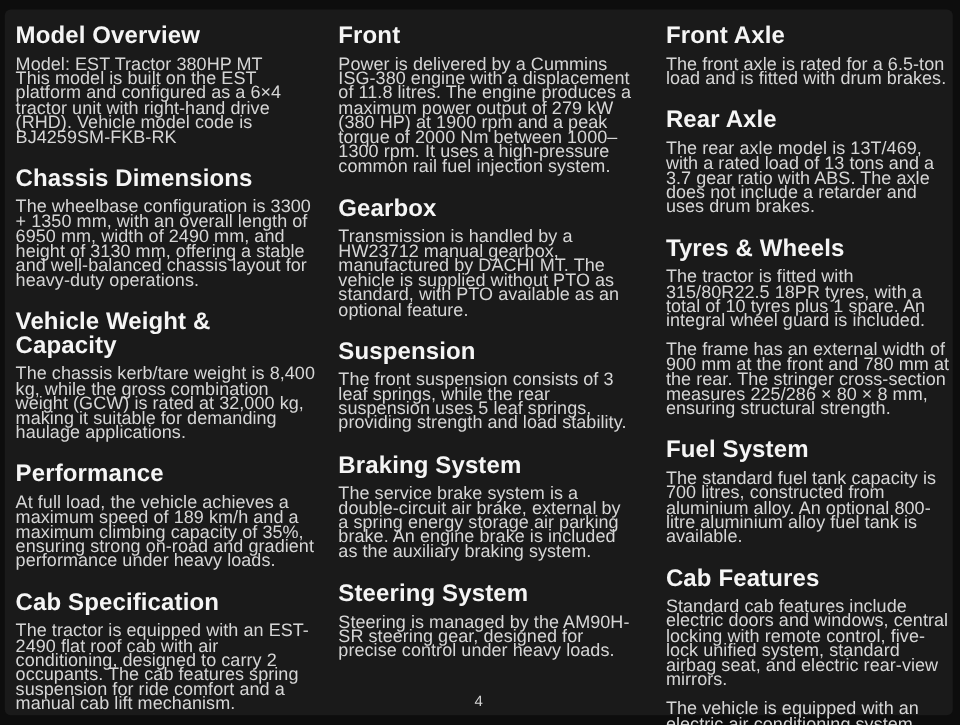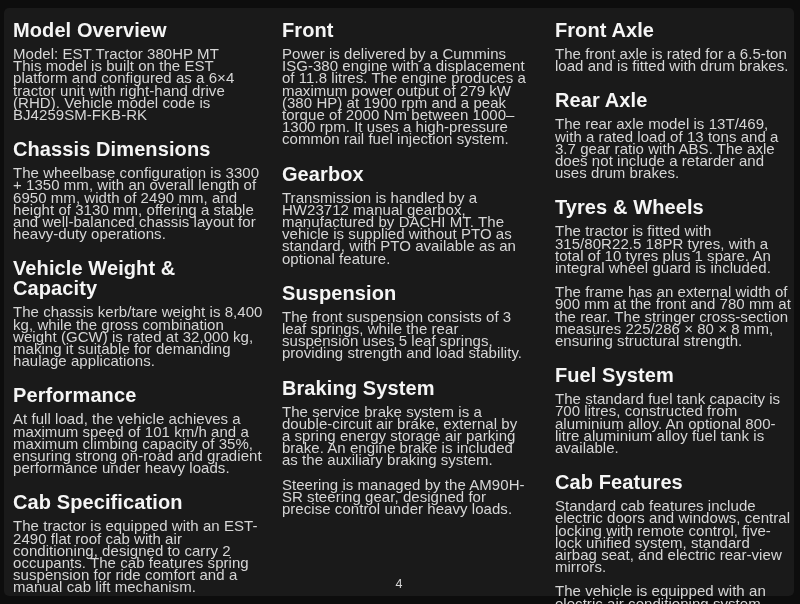--- a/index.html
+++ b/index.html
@@ -63,33 +63,34 @@
 <div class="page-card">
   <div class="cols">
     <div class="col col-1">
         <h2>Model Overview</h2>
         <p>Model: EST Tractor 380HP MT<br>This model is built on the EST platform and configured as a 6×4 tractor unit with right-hand drive (RHD). Vehicle model code is BJ4259SM-FKB-RK</p>
         <h2>Chassis Dimensions</h2>
         <p>The wheelbase configuration is 3300 + 1350 mm, with an overall length of 6950 mm, width of 2490 mm, and height of 3130 mm, offering a stable and well-balanced chassis layout for heavy-duty operations.</p>
         <h2>Vehicle Weight &amp; Capacity</h2>
         <p>The chassis kerb/tare weight is 8,400 kg, while the gross combination weight (GCW) is rated at 32,000 kg, making it suitable for demanding haulage applications.</p>
         <h2>Performance</h2>
-        <p>At full load, the vehicle achieves a maximum speed of 101 km/h and a maximum climbing capacity of 35%, ensuring strong on-road and gradient performance under heavy loads.</p>
+        <p>At full load, the vehicle achieves a maximum speed of 189 km/h and a maximum climbing capacity of 35%, ensuring strong on-road and gradient performance under heavy loads.</p>
         <h2>Cab Specification</h2>
         <p>The tractor is equipped with an EST-2490 flat roof cab with air conditioning, designed to carry 2 occupants. The cab features spring suspension for ride comfort and a manual cab lift mechanism.</p>
       </div>
     <div class="col col-2">
         <h2>Front</h2>
         <p>Power is delivered by a Cummins ISG-380 engine with a displacement of 11.8 litres. The engine produces a maximum power output of 279 kW (380 HP) at 1900 rpm and a peak torque of 2000 Nm between 1000–1300 rpm. It uses a high-pressure common rail fuel injection system.</p>
         <h2>Gearbox</h2>
         <p>Transmission is handled by a HW23712 manual gearbox, manufactured by DACHI MT. The vehicle is supplied without PTO as standard, with PTO available as an optional feature.</p>
         <h2>Suspension</h2>
         <p>The front suspension consists of 3 leaf springs, while the rear suspension uses 5 leaf springs, providing strength and load stability.</p>
         <h2>Braking System</h2>
         <p>The service brake system is a double-circuit air brake, external by a spring energy storage air parking brake. An engine brake is included as the auxiliary braking system.</p>
+        <h2>Steering System</h2>
         <p>Steering is managed by the AM90H-SR steering gear, designed for precise control under heavy loads.</p>
       </div>
     <div class="col col-3">
         <h2>Front Axle</h2>
         <p>The front axle is rated for a 6.5-ton load and is fitted with drum brakes.</p>
         <h2>Rear Axle</h2>
         <p>The rear axle model is 13T/469, with a rated load of 13 tons and a 3.7 gear ratio with ABS. The axle does not include a retarder and uses drum brakes.</p>
         <h2>Tyres &amp; Wheels</h2>
         <p>The tractor is fitted with 315/80R22.5 18PR tyres, with a total of 10 tyres plus 1 spare. An integral wheel guard is included.</p>
         <p>The frame has an external width of 900 mm at the front and 780 mm at the rear. The stringer cross-section measures 225/286 × 80 × 8 mm, ensuring structural strength.</p>

